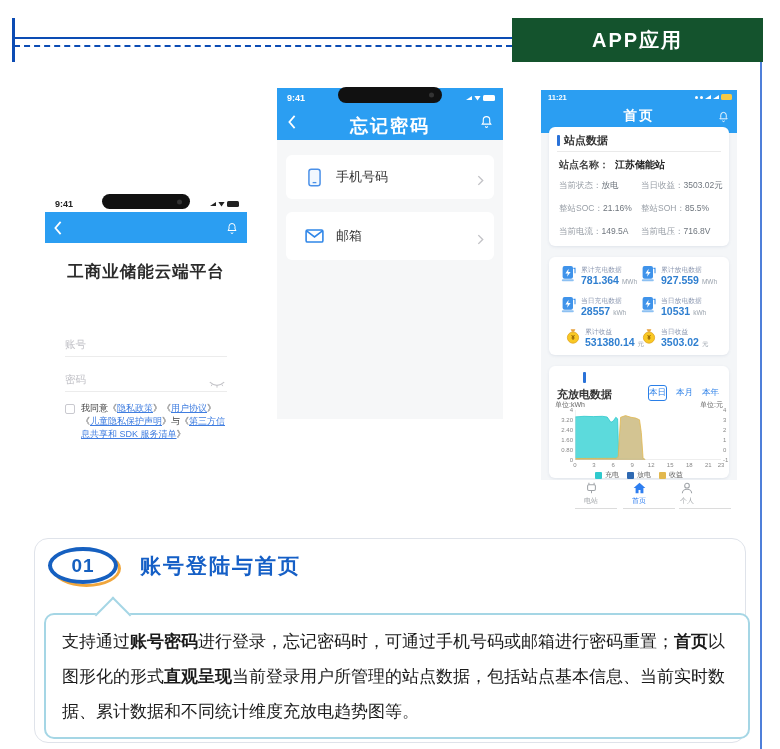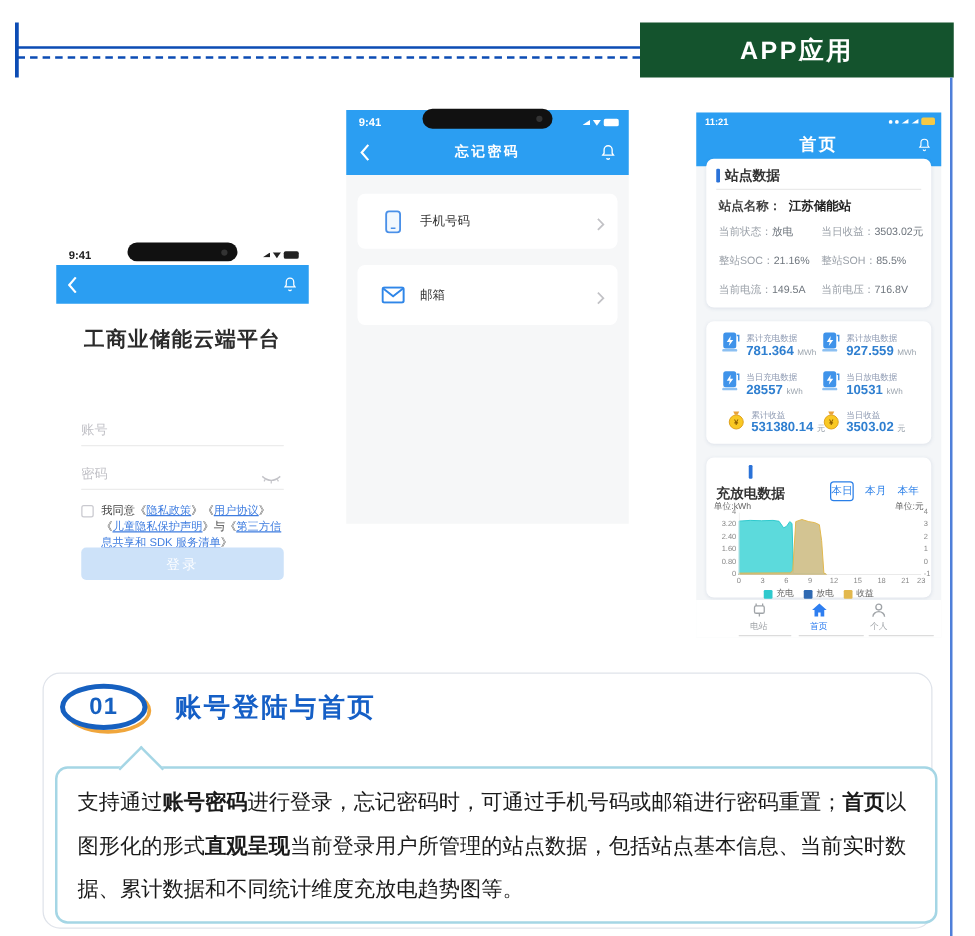--- a/index.html
+++ b/index.html
@@ -54,32 +54,32 @@
                background:#cde2f9; border:none; border-radius:4px; color:rgba(255,255,255,.95);
                font-size:11px; letter-spacing:2px; }
 
   
   .p2 { left:277px; top:88px; width:226px; height:331px; background:#f6f7f8; }
   .p2 .bluebar { top:0; height:52px; }
   .p2 .sb-time { left:10px; top:5px; font-size:9px; color:#fff; }
   .p2 .sb-icons { right:8px; top:7px; }
   .p2 .backbtn { left:10px; top:27px; }
   .p2-title { position:absolute; left:0; right:0; top:26px; text-align:center;
-              font-size:11px; font-weight:bold; color:#fff; letter-spacing:2px; }
+              font-size:18px; font-weight:bold; color:#fff; letter-spacing:2px; }
   .p2 .bellbtn { right:10px; top:27px; }
   .p2-card { position:absolute; left:9px; width:208px; background:#fff; border-radius:6px;
              display:flex; align-items:center; }
   .p2-card.c1 { top:67px; height:44px; }
   .p2-card.c2 { top:124px; height:48px; }
   .p2-icon { margin-left:18px; width:20px; display:flex; justify-content:center; }
-  .p2-label { margin-left:12px; font-size:10px; color:#333; }
+  .p2-label { margin-left:12px; font-size:13px; color:#333; }
   .chev { margin-left:auto; margin-right:10px; width:7px; height:11px; }
 
   
-  .p3 { left:541px; top:90px; width:196px; height:420px; background:#f4f6f8;margin-left:16px; }
+  .p3 { left:541px; top:90px; width:196px; height:420px; background:#f4f6f8; }
   .p3 .bluebar { top:0; height:43px; }
   .p3 .sb-time { left:7px; top:3px; font-size:7.5px; color:#fff; }
   .p3 .sb-icons { right:5px; top:4px; }
   .p3-title { position:absolute; left:0; right:0; top:17px; text-align:center;
               font-size:13.5px; font-weight:bold; color:#fff; letter-spacing:2px; }
   .p3 .bellbtn { right:8px; top:19px; width:11px; height:12px; }
   .card { position:absolute; left:8px; width:180px; background:#fff; border-radius:6px;
           box-shadow:0 1px 3px rgba(80,110,150,.12); }
   .card-h { position:absolute; display:flex; align-items:center; gap:4px; }
   .card-h .hbar { width:3px; height:11px; background:#2a72d8; border-radius:1px; }
@@ -193,21 +193,20 @@
     <span class="eye">
       <svg viewBox="0 0 20 10" width="16" height="9">
           <path d="M1 2 Q10 10 19 2" stroke="#c3c3c8" fill="none" stroke-width="1.4"></path>
           <path d="M4 4.8 L2.8 7 M10 6.3 V9 M16 4.8 L17.2 7" stroke="#c3c3c8" stroke-width="1.2"></path>
         </svg>
     </span>
     <span class="cbx"></span>
     <div class="agree">
       <span class="agree-text"><span>我同意《</span><span class="seg-link">隐私政策</span><span>》《</span><span class="seg-link">用户协议</span><span>》 《</span><span class="seg-link">儿童隐私保护声明</span><span>》与《</span><span class="seg-link">第三方信息共享和 SDK 服务清单</span><span>》</span></span>
     </div>
-    <button class="login-btn">登录</button>
   </div>
 
   <div class="phone p2">
     <div class="bluebar">
       <span class="sb-time">9:41</span>
       <span class="sb-icons">
         <span class="bar1" style="background:#fff;clip-path:polygon(0 100%,100% 0,100% 100%);"></span>
         <span class="bar2" style="background:#fff;clip-path:polygon(50% 100%,0 0,100% 0);"></span>
         <span class="batt" style="background:#fff;"></span>
       </span>

